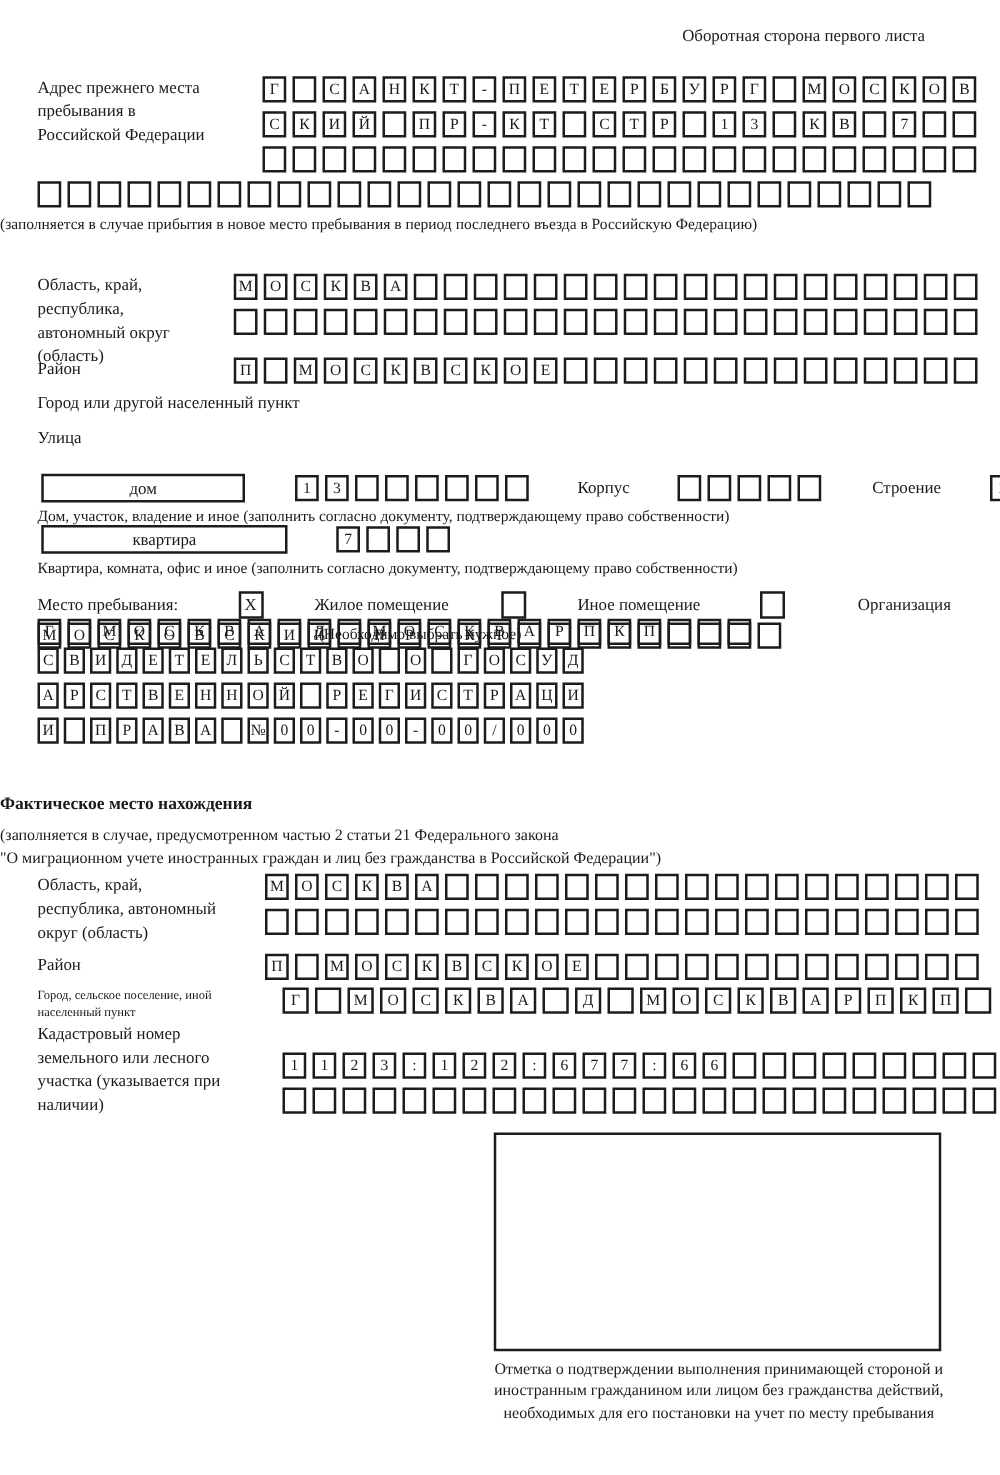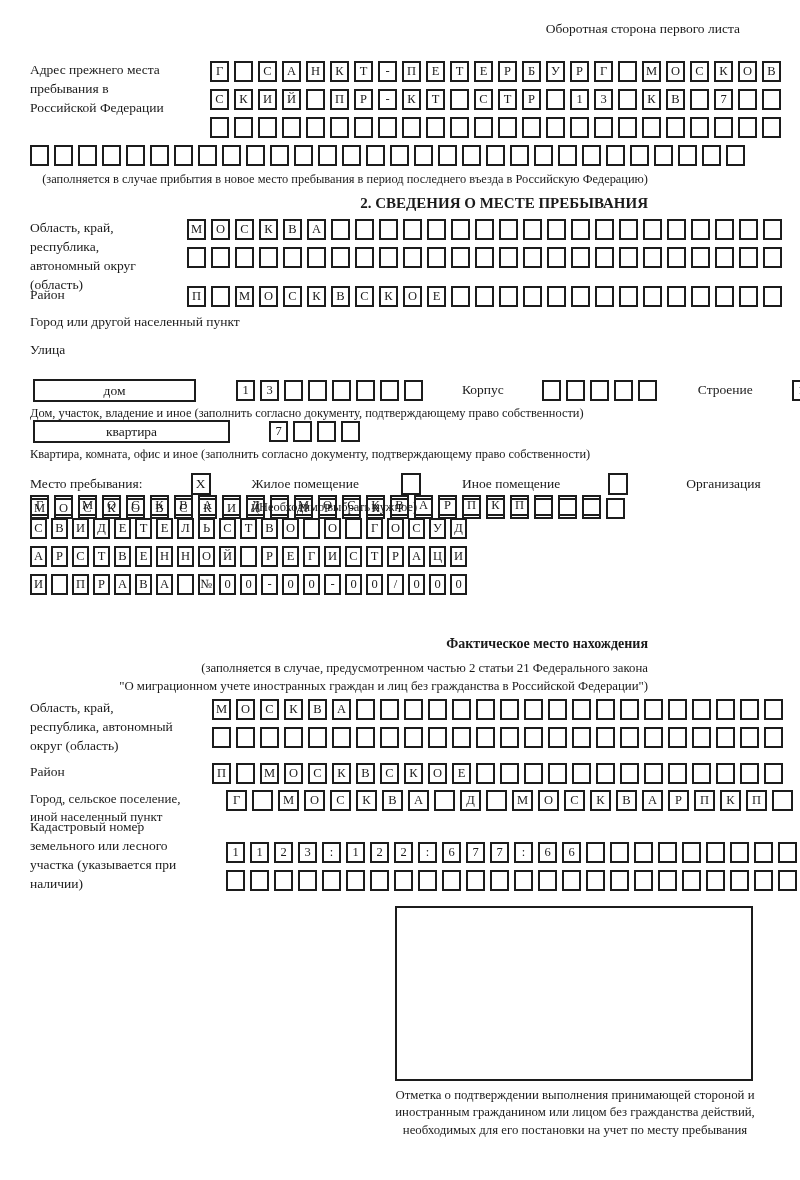--- a/index.html
+++ b/index.html
@@ -8,32 +8,32 @@
     color:#1a1a1a;font-family:"Liberation Serif","DejaVu Serif",serif;
     overflow:hidden;
   }
   .abs{position:absolute;}
   .blk{position:absolute;left:30px;}
   .row{display:flex;align-items:flex-start;gap:32px;}
   .lbl{font-size:13.5px;line-height:1.4;}
   .w148{flex:0 0 148px;}
   .w125{flex:0 0 125px;}
   .w150{flex:0 0 150px;}
-  .w152{flex:0 0 152px;font-size:13px;}
+  .w152{flex:0 0 152px;font-size:10px;}
   .w280{flex:0 0 280px;}
   .inner190{width:190px;}
   .inner160{width:164px;}
   .cells{display:flex;}
   .cellcol .cells{margin-bottom:7px;}
   .cell{
     flex:0 0 auto;box-sizing:border-box;width:19px;height:21px;
     border:2px solid #1c1c1c;margin-right:5px;text-align:center;
     font-size:12.5px;line-height:16px;font-weight:normal;
   }
-  .centered{left:0;width:648px;text-align:right;}
+  .centered{left:0;width:648px;text-align:left;}
   .h2{font-weight:bold;font-size:15px;}
   .h3{font-weight:bold;font-size:14px;}
   .cap{font-size:12.4px;line-height:1.3;}
   .note{font-size:12.8px;line-height:1.3;}
   .wrect{
     box-sizing:border-box;border:2px solid #1c1c1c;height:23px;
     text-align:center;font-size:13.5px;line-height:19px;
   }
   .chk{
     box-sizing:border-box;flex:0 0 20px;width:20px;height:22px;
@@ -161,21 +161,20 @@
       <span class="cell"></span>
       <span class="cell"></span>
       <span class="cell"></span>
       <span class="cell"></span>
       <span class="cell"></span>
       <span class="cell"></span>
       <span class="cell"></span>
     </div>
   <div class="abs centered cap" style="top:171px;">(заполняется в случае прибытия в новое место пребывания в период последнего въезда в Российскую Федерацию)</div>
 
-  <div class="abs centered h2" style="top:195px;">2. СВЕДЕНИЯ О МЕСТЕ ПРЕБЫВАНИЯ</div>
 
   <div class="blk row" style="top:219px;">
     <div class="lbl w125">Область, край, республика, автономный округ (область)</div>
     <div class="cellcol">
       <div class="cells">
           <span class="cell">М</span>
           <span class="cell">О</span>
           <span class="cell">С</span>
           <span class="cell">К</span>
           <span class="cell">В</span>

